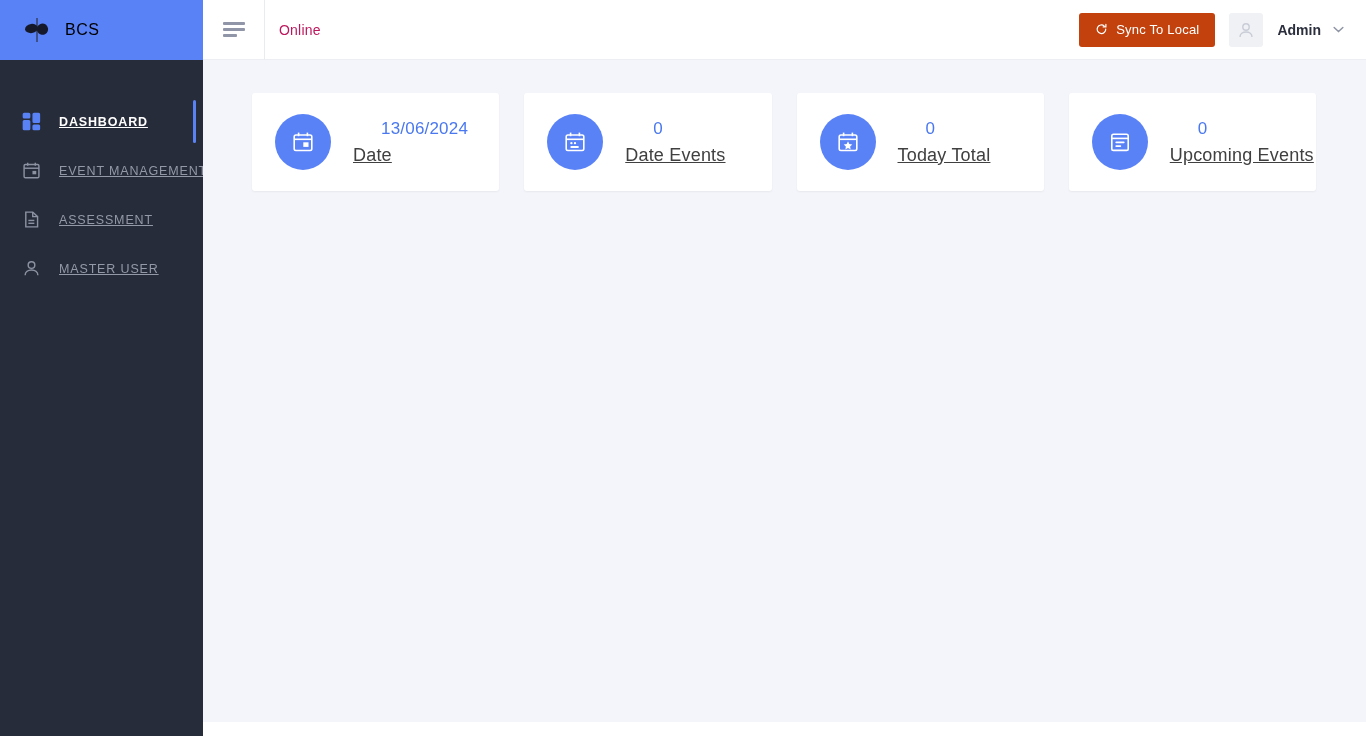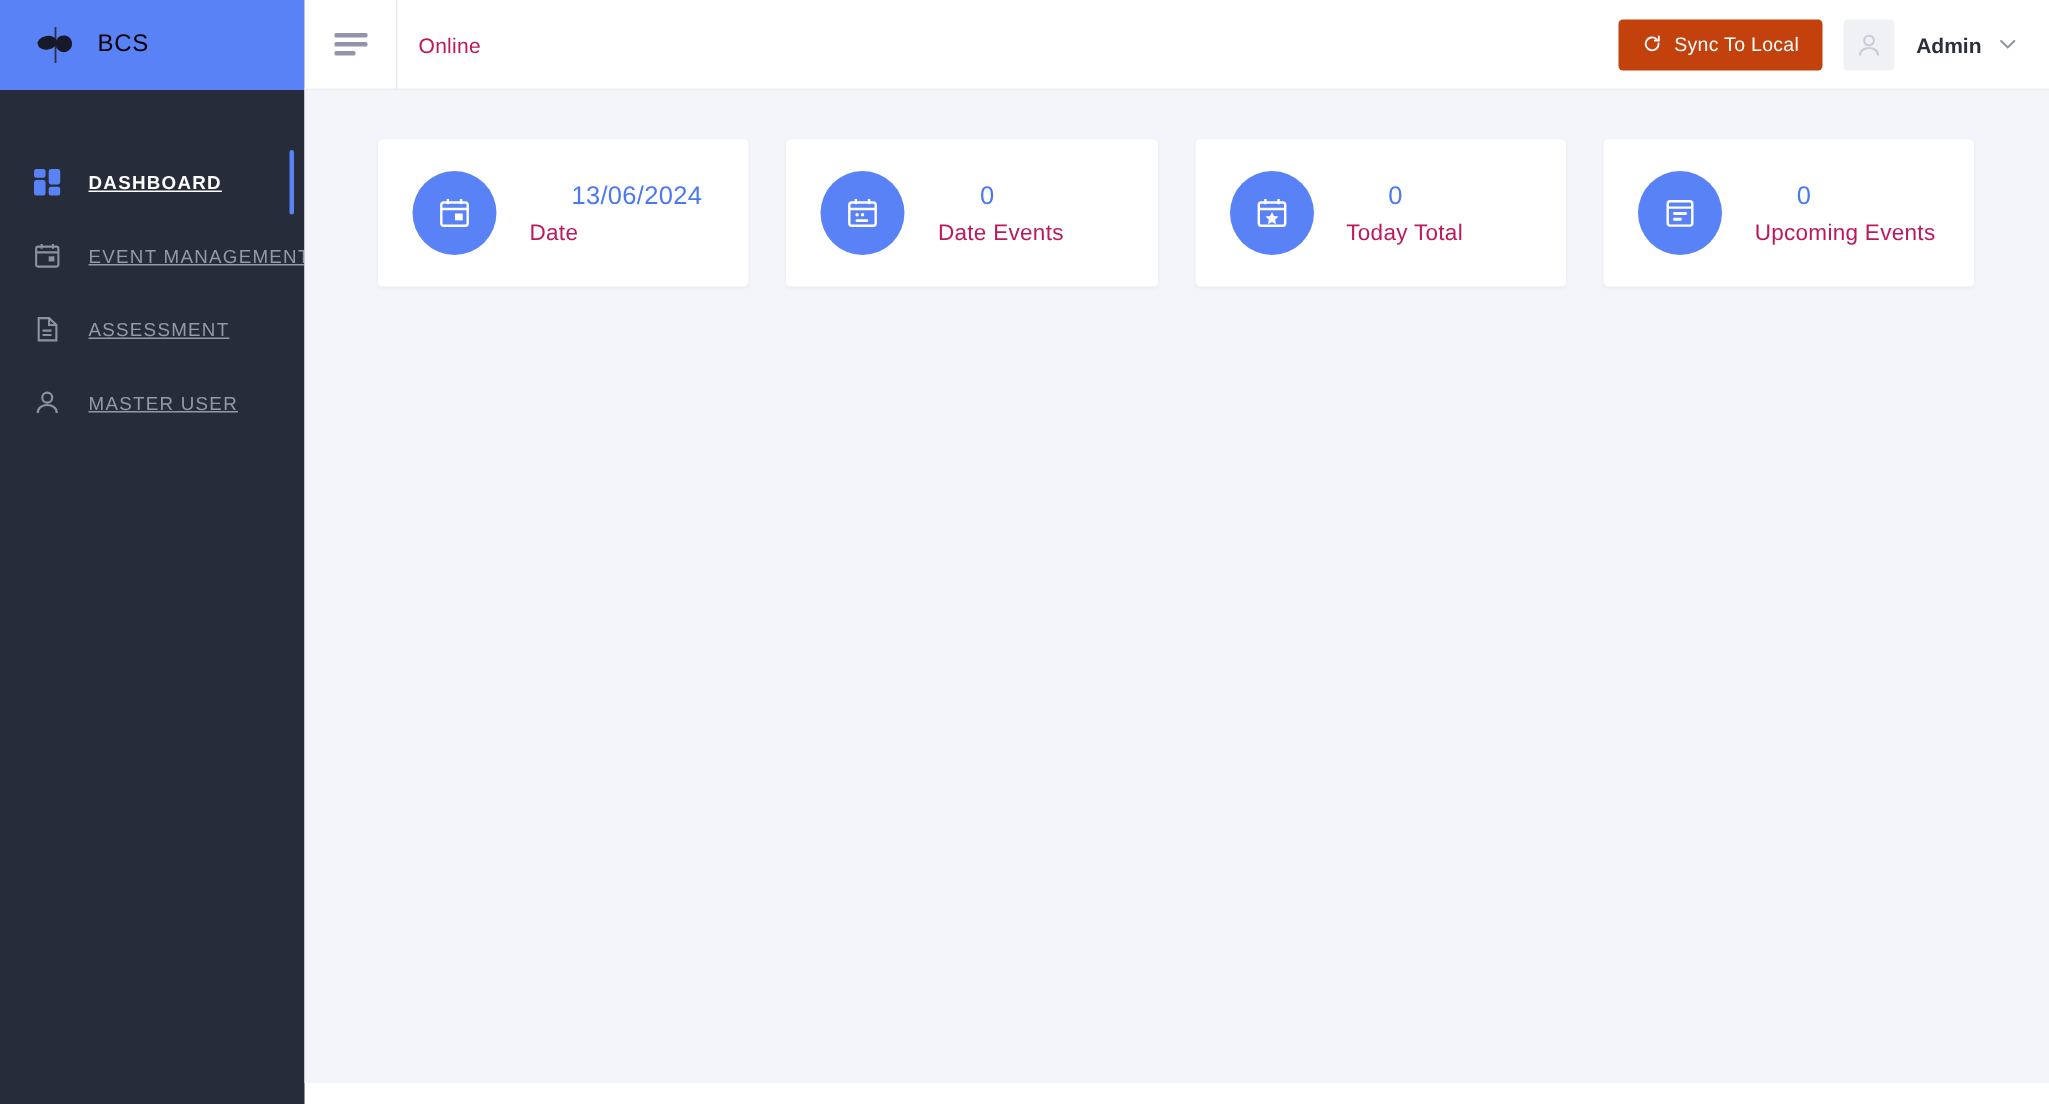--- a/index.html
+++ b/index.html
@@ -163,23 +163,24 @@
   .stat-texts { margin-left: 22px; }
   .stat-value {
     font-size: 17px;
     color: #4a78f0;
     line-height: 1.25;
     letter-spacing: 0.2px;
     margin-left: 28px;
   }
   .stat-label {
     margin-top: 5px;
-    font-size: 15px;
-    color: #be185d;
+    font-size: 18px;
+    color: #404040;
     letter-spacing: 0.2px;
+    text-decoration: underline;
   }
 </style>
 </head>
 <body>
 
 <div class="app">
 
   <aside class="sidebar">
 
     <div class="logo-band">

